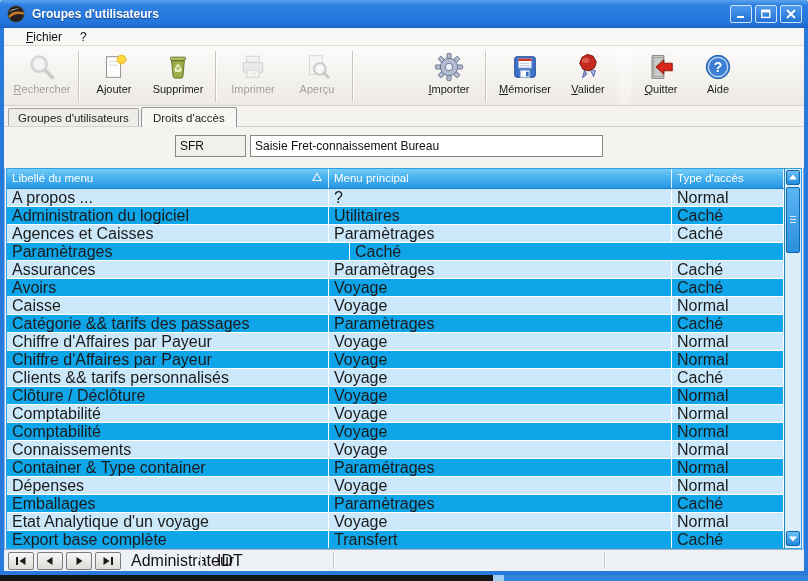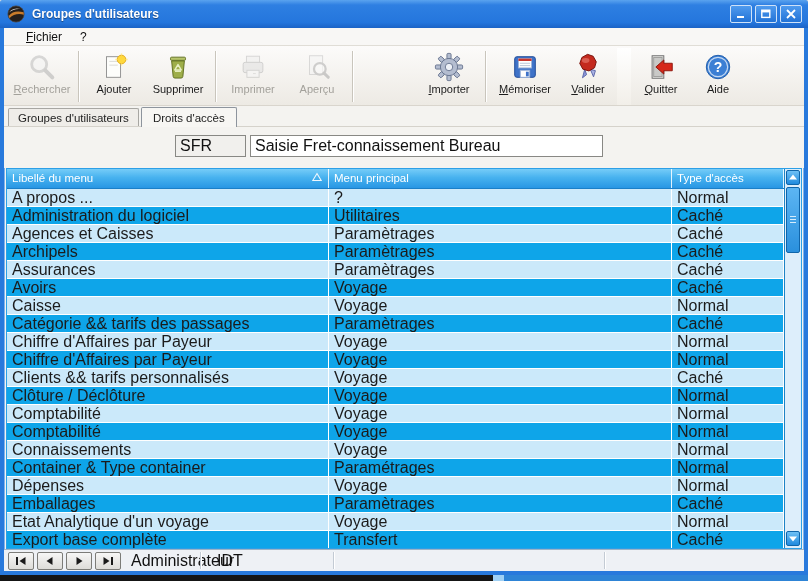--- a/index.html
+++ b/index.html
@@ -22,21 +22,21 @@
   .tbtn.disabled{color:#a3a19b;}
   .tbtn.disabled .icon{filter:grayscale(1) opacity(.5);}
   .tsep{width:1px;background:#c9c5bc;box-shadow:1px 0 0 #ffffff;margin:3px 4px;}
   .tband{background:linear-gradient(180deg,#ffffff,#f2efe9);margin:0 1px;}
   
   .tabstrip{height:21px;padding-left:4px;border-bottom:1px solid #d5d2cb;box-sizing:border-box;display:flex;align-items:flex-end;background:#f4f3f0;}
   .tab{font-size:11.5px;padding:3px 9px 2px;border:1px solid #a7a6a2;border-bottom:none;background:#efedе9;background:#efede9;color:#222;margin-right:2px;border-radius:2px 2px 0 0;position:relative;}
   .tab.active{background:#f7f6f3;border-color:#8d949d;padding:4px 11px 3px;top:1px;z-index:2;}
   
   .pane{height:41px;position:relative;background:#f4f3f0;}
-  .field{position:absolute;top:8px;height:22px;border:1px solid #888884;box-sizing:border-box;font-family:"Liberation Sans",sans-serif;font-size:16px;color:#111;padding:0 4px;}
+  .field{position:absolute;top:8px;height:22px;border:1px solid #888884;box-sizing:border-box;font-family:"Liberation Sans",sans-serif;font-size:12px;color:#111;padding:0 4px;}
   .field.code{left:171px;width:71px;background:#f1f0ed;}
   .field.name{left:246px;width:353px;background:#ffffff;}
   
   .tablewrap{position:relative;margin:0 2px;height:381px;border:1px solid #2d9fe6;box-sizing:border-box;background:#fff;overflow:hidden;box-shadow:0 0 0 1px #bfe2f6 inset;}
   .thead{display:flex;height:20px;margin-right:17px;background:linear-gradient(180deg,#76ccf8 0%,#47b2ef 45%,#2896e4 100%);border-bottom:1px solid #1b7fc8;box-sizing:border-box;}
   .th{color:#fff;font-size:11.5px;line-height:19px;padding-left:5px;box-sizing:border-box;border-right:1px solid rgba(255,255,255,.85);display:flex;align-items:center;justify-content:space-between;overflow:hidden;white-space:nowrap;}
   .th .sort{margin-right:6px;display:inline-flex;}
   .tbody{margin-right:17px;}
   .tr{display:flex;height:18px;box-sizing:border-box;border-bottom:1px solid #ffffff;}
   .tr.dark{background:#cbe9fa;}
@@ -268,21 +268,20 @@
             <div class="td c0">Administration du logiciel</div>
             <div class="td c1">Utilitaires</div>
             <div class="td c2">Caché</div>
           </div>
           <div class="tr dark">
             <div class="td c0">Agences et Caisses</div>
             <div class="td c1">Paramètrages</div>
             <div class="td c2">Caché</div>
           </div>
           <div class="tr light">
-            <div class="td c0">Archipels</div>
             <div class="td c1">Paramètrages</div>
             <div class="td c2">Caché</div>
           </div>
           <div class="tr dark">
             <div class="td c0">Assurances</div>
             <div class="td c1">Paramètrages</div>
             <div class="td c2">Caché</div>
           </div>
           <div class="tr light">
             <div class="td c0">Avoirs</div>

